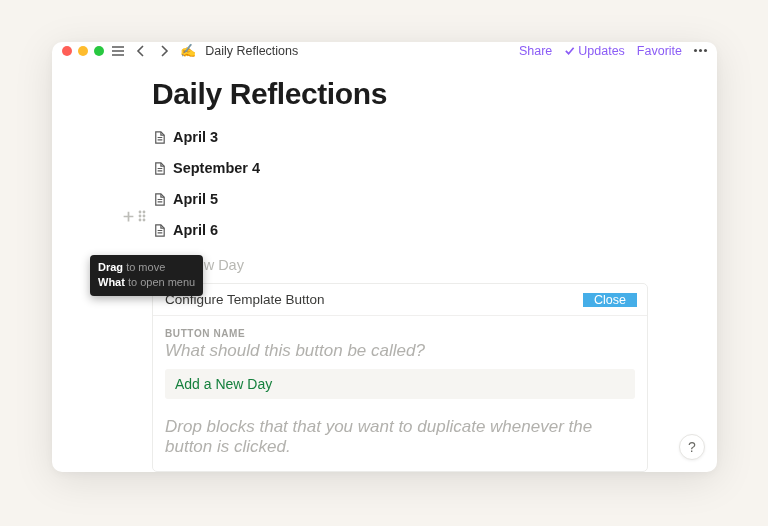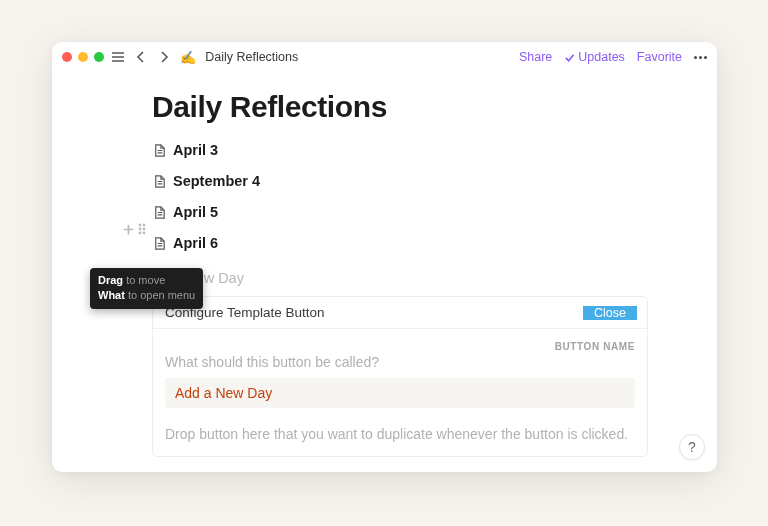--- a/index.html
+++ b/index.html
@@ -131,33 +131,33 @@
   }
   .section {
     padding: 12px 12px 6px 12px;
   }
   .section-label {
     font-size: 10px;
     letter-spacing: 0.6px;
     color: #a3a29e;
     font-weight: 600;
     margin-bottom: 2px;
-    text-align: right;
   }
   .section-desc {
-    font-size: 14px;
+    font-size: 17px;
     color: #b2b1ad;
     margin-bottom: 8px;
+    font-style: italic;
   }
   .field {
     background: #f6f5f2;
     border-radius: 3px;
     padding: 7px 10px;
     font-size: 14px;
-    color: #c2410c;
+    color: #15803d;
   }
   .field.empty { color: #9c9b96; }
 
   .help-btn {
     position: absolute;
     right: 12px;
     bottom: 12px;
     width: 26px; height: 26px;
     border-radius: 50%;
     border: 1px solid #e6e5e2;
@@ -291,21 +291,21 @@
         <div class="config-head">
           <div class="config-title">Configure Template Button</div>
           <button class="close-btn">Close</button>
         </div>
         <div class="section">
           <div class="section-label">BUTTON NAME</div>
           <div class="section-desc">What should this button be called?</div>
           <div class="field">Add a New Day</div>
         </div>
         <div class="section">
-          <div class="section-desc">Drop button here that you want to duplicate whenever the button is clicked.</div>
+          <div class="section-desc">Drop blocks that that you want to duplicate whenever the button is clicked.</div>
         </div>
       </div>
     </div>
 
     <div class="row-handles" style="top:150px">
       <span>
         <svg width="13" height="13" viewBox="0 0 12 12" fill="none" stroke="currentColor" stroke-width="1.6">
           <line x1="6" y1="1.5" x2="6" y2="10.5"></line>
             <line x1="1.5" y1="6" x2="10.5" y2="6"></line>
         </svg>

